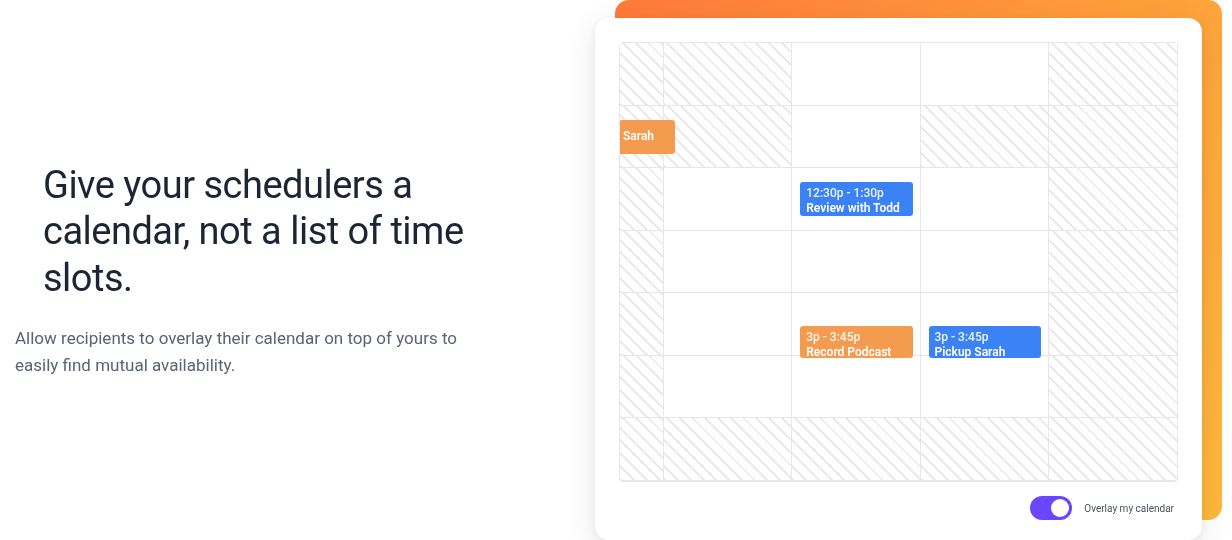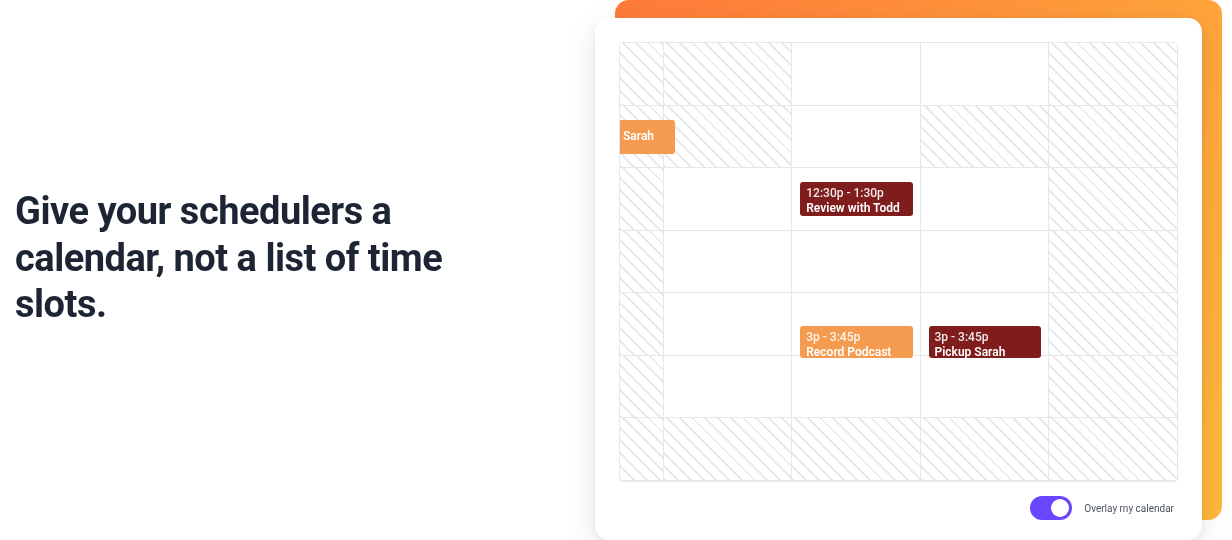--- a/index.html
+++ b/index.html
@@ -16,25 +16,26 @@
       align-items: center;
       padding-left: 15px;
       padding-right: 30px;
       gap: 90px;
     }
     .left-col {
       flex: 0 0 490px;
     }
     .headline {
       font-size: 38px;
-      font-weight: 700;
+      font-weight: 400;
       line-height: 1.22;
       color: #1d2433;
       margin-bottom: 24px;
       letter-spacing: -0.5px;
+      margin-left: 28px;
     }
     .subtext {
       font-size: 17px;
       line-height: 1.55;
       color: #5b6372;
       max-width: 460px;
     }
     .right-col {
       flex: 1;
       position: relative;
@@ -110,21 +111,21 @@
       border-radius: 3px;
       margin: 8px;
       overflow: hidden;
       line-height: 1.25;
     }
     .event .time {
       opacity: 0.9;
       font-weight: 500;
     }
     .event.orange { background: #f59b50; }
-    .event.purple { background: #7f1d1d; }
+    .event.purple { background: #3b82f6; }
     .sarah {
       grid-column: 1 / span 2;
       grid-row: 2 / span 1;
       display: flex;
       align-items: center;
       justify-content: flex-start;
       padding-left: 4px;
       justify-self: start;
       align-self: center;
       width: 56px;
@@ -187,20 +188,21 @@
     .toggle-label {
       font-size: 10px;
       color: #4b5260;
     }
   </style>
 </head>
 <body>
 
 <div class="left-col">
   <h1 class="headline">Give your schedulers a calendar, not a list of time slots.</h1>
+  <p class="subtext">Allow recipients to overlay their calendar on top of yours to easily find mutual availability.</p>
 </div>
 
 <div class="right-col">
   <div class="gradient-card"></div>
   <div class="white-card">
     <div class="calendar">
       <div class="grid">
 
         <div class="cell hatch"></div>
         <div class="cell hatch"></div>

